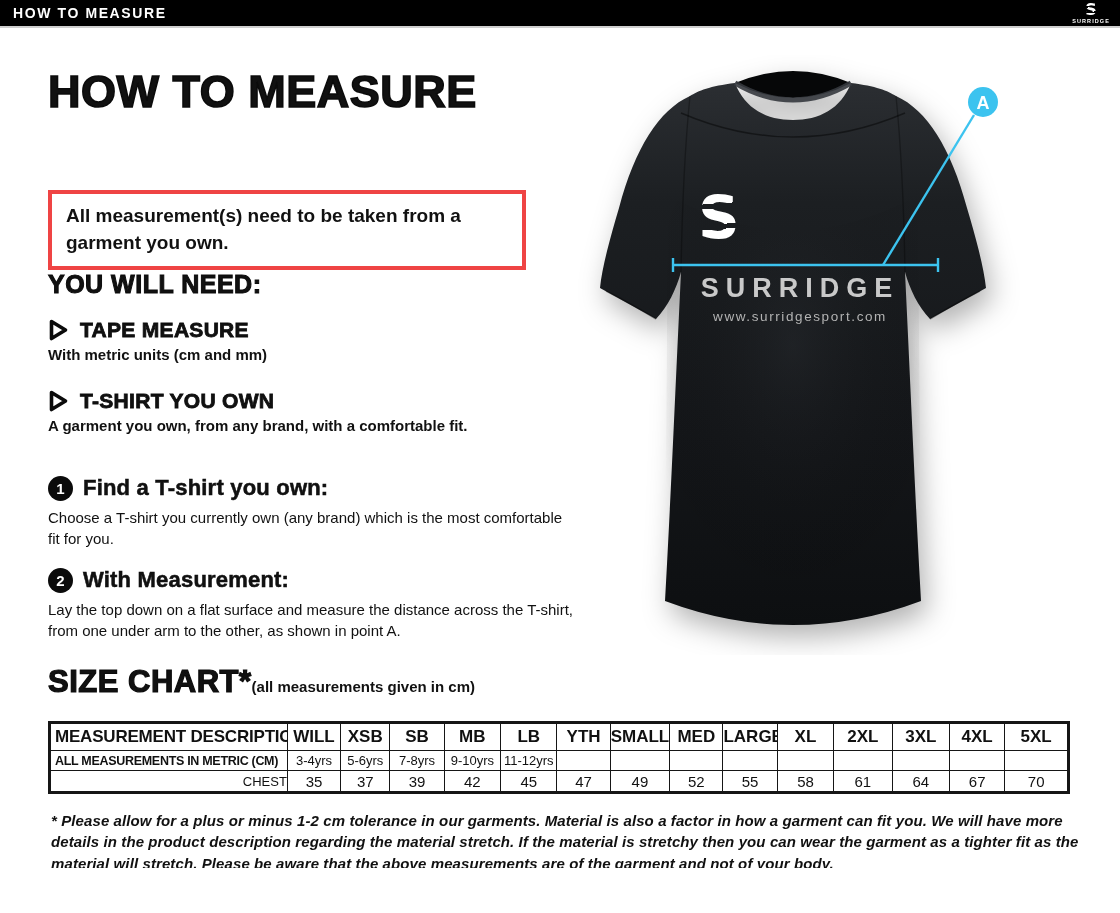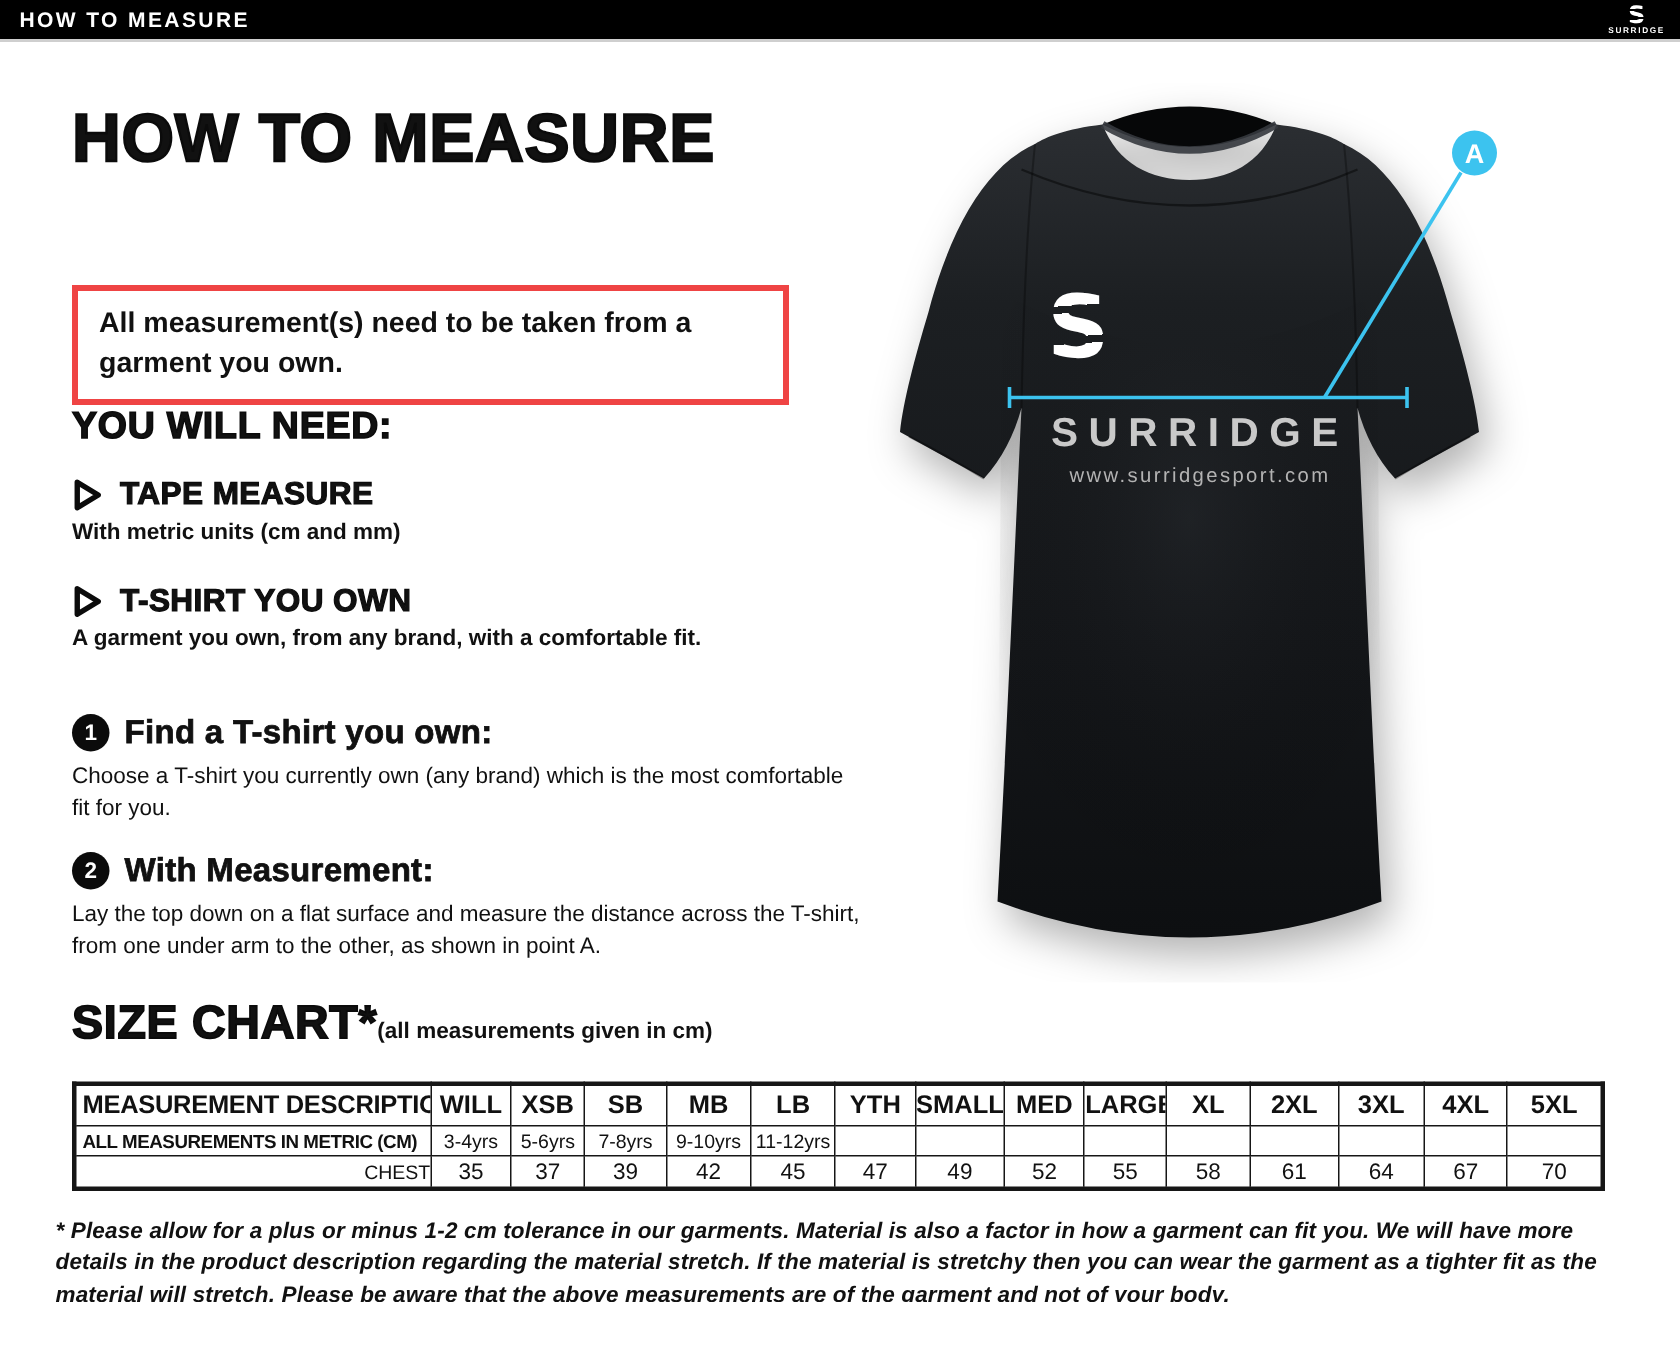--- a/index.html
+++ b/index.html
@@ -50,21 +50,21 @@
     border-collapse:collapse; table-layout:fixed; border:3px solid #161616; }
   .size-table th, .size-table td { border:1.8px solid #161616; text-align:center;
     vertical-align:middle; overflow:hidden; white-space:nowrap; }
   .size-table thead th { font-size:17px; font-weight:bold; height:28px; }
   .size-table thead th.desc { text-align:left; padding-left:4px; letter-spacing:-0.2px; }
   .size-table tr.metric-row td { font-size:13px; font-weight:normal; height:20px; }
   .size-table tr.metric-row td.desc { font-size:12.5px; font-weight:bold; text-align:left; padding-left:4px; letter-spacing:-0.3px; }
   .size-table tr.chest-row td { font-size:15px; font-weight:normal; height:22px; }
   .size-table tr.chest-row td.desc { font-size:13px; text-align:right; padding-left:4px; }
 
-  .footnote { position:absolute; left:37px; top:810px; width:1058px;
+  .footnote { position:absolute; left:51px; top:810px; width:1058px;
     font-size:15px; font-weight:bold; font-style:italic; line-height:1.42; letter-spacing:0.1px; }
 
   
   .shirt-fig { position:absolute; left:560px; top:55px; width:520px; height:600px; }
   .shirt-fig svg { position:absolute; left:0; top:0; }
   .chest-logo { position:absolute; left:138px; top:134px; font-size:58px; line-height:1; }
 </style>
 </head>
 <body>
 

